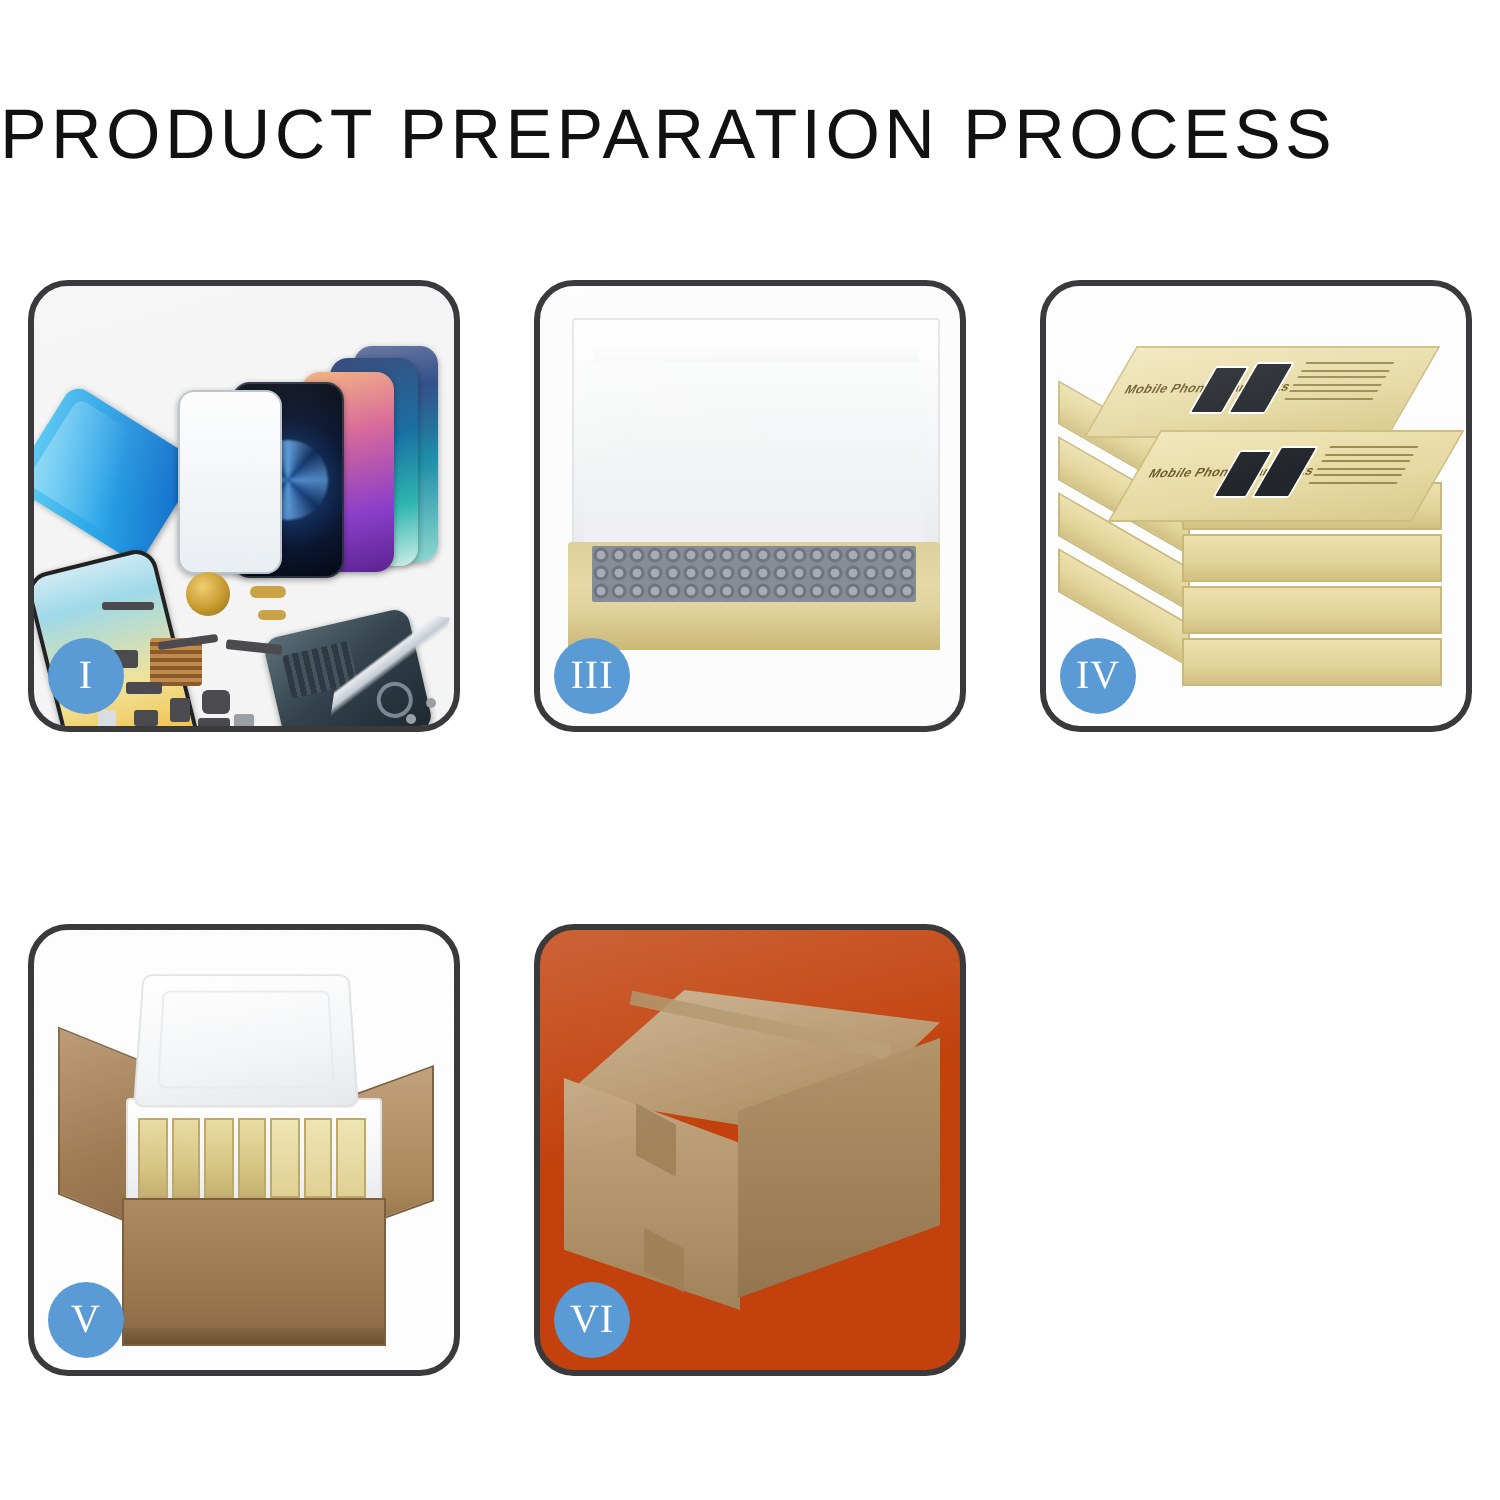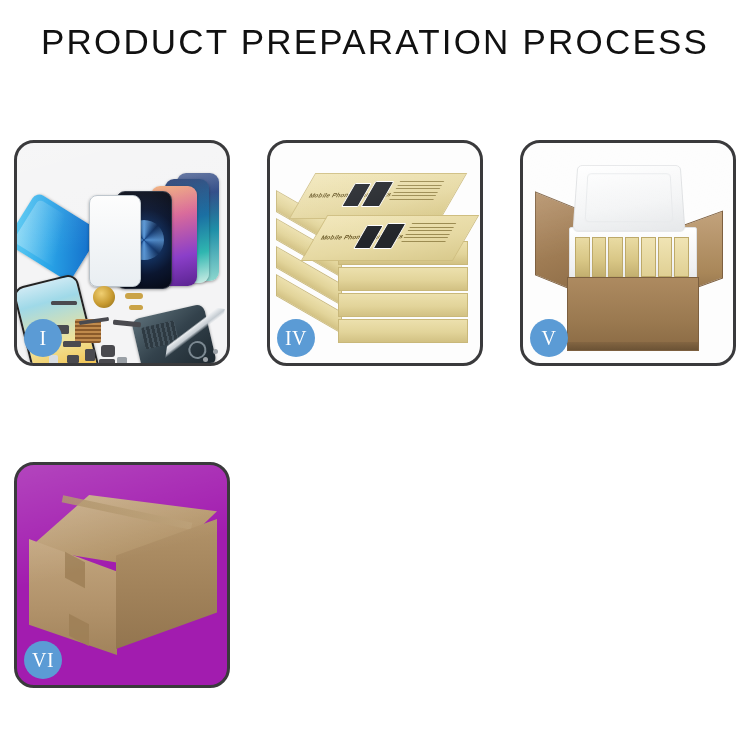--- a/index.html
+++ b/index.html
@@ -10,22 +10,22 @@
   body {
     width: 750px;
     height: 750px;
     font-family: "Liberation Sans", sans-serif;
     overflow: hidden;
     position: relative;
   }
 
   
   .header {
-    text-align: center;
-    padding-top: 24px;
+    text-align: left;
+    padding-top: 50px;
   }
   .title {
     font-family: "Liberation Sans", sans-serif;
     font-size: 35px;
     font-weight: 400;
     letter-spacing: 2.2px;
     color: #111111;
     line-height: 1.05;
     margin: 0;
     white-space: nowrap;
@@ -356,21 +356,21 @@
   .c5-items .it {
     flex: 1;
     background: linear-gradient(180deg,#e9dba3 0%, #d8c685 60%, #c4b070 100%);
     border: 1px solid #bda969;
   }
   .c5-items .it.flat {
     background: linear-gradient(180deg,#f0e4b4 0%, #e0d094 100%);
   }
 
   
-  .p6 { background: #a21caf; }
+  .p6 { background: #c2410c; }
   .c6-top {
     position: absolute;
     left: 12px; top: 30px; width: 188px; height: 74px;
     background: linear-gradient(165deg,#c7ab86 0%, #b7996f 55%, #a98a5f 100%);
     clip-path: polygon(32% 0%, 100% 22%, 68% 100%, 0% 72%);
   }
   .c6-seam {
     position: absolute;
     left: 44px; top: 44px; width: 132px; height: 7px;
     background: linear-gradient(90deg,#a88a5c,#bb9f76);
@@ -442,20 +442,31 @@
       <div class="part" style="left:96px;top:178px;width:28px;height:5px;transform:rotate(6deg);"></div>
       <div class="part light" style="left:186px;top:214px;width:5px;height:5px;border-radius:50%;"></div>
       <div class="part light" style="left:196px;top:206px;width:5px;height:5px;border-radius:50%;"></div>
 
       <div class="gloss"></div>
     </div>
     <div class="badge">I</div>
   </div>
 
 
+  <div class="panel p3">
+    <div class="panel-art">
+      <div class="b3-lid"></div>
+      <div class="b3-foamtop"></div>
+      <div class="b3-tray"></div>
+      <div class="b3-tray-inner"></div>
+      <div class="b3-tray-front"></div>
+      <div class="gloss"></div>
+    </div>
+    <div class="badge">III</div>
+  </div>
 
   <div class="panel p4">
     <div class="panel-art">
       <div class="stack">
 
         <div class="sbox" style="left:0px;top:44px;width:64px;height:20px;transform:skewY(30deg);"></div>
         <div class="sbox" style="left:0px;top:72px;width:64px;height:20px;transform:skewY(30deg);"></div>
         <div class="sbox" style="left:0px;top:100px;width:64px;height:20px;transform:skewY(30deg);"></div>
         <div class="sbox" style="left:0px;top:128px;width:64px;height:20px;transform:skewY(30deg);"></div>
 

